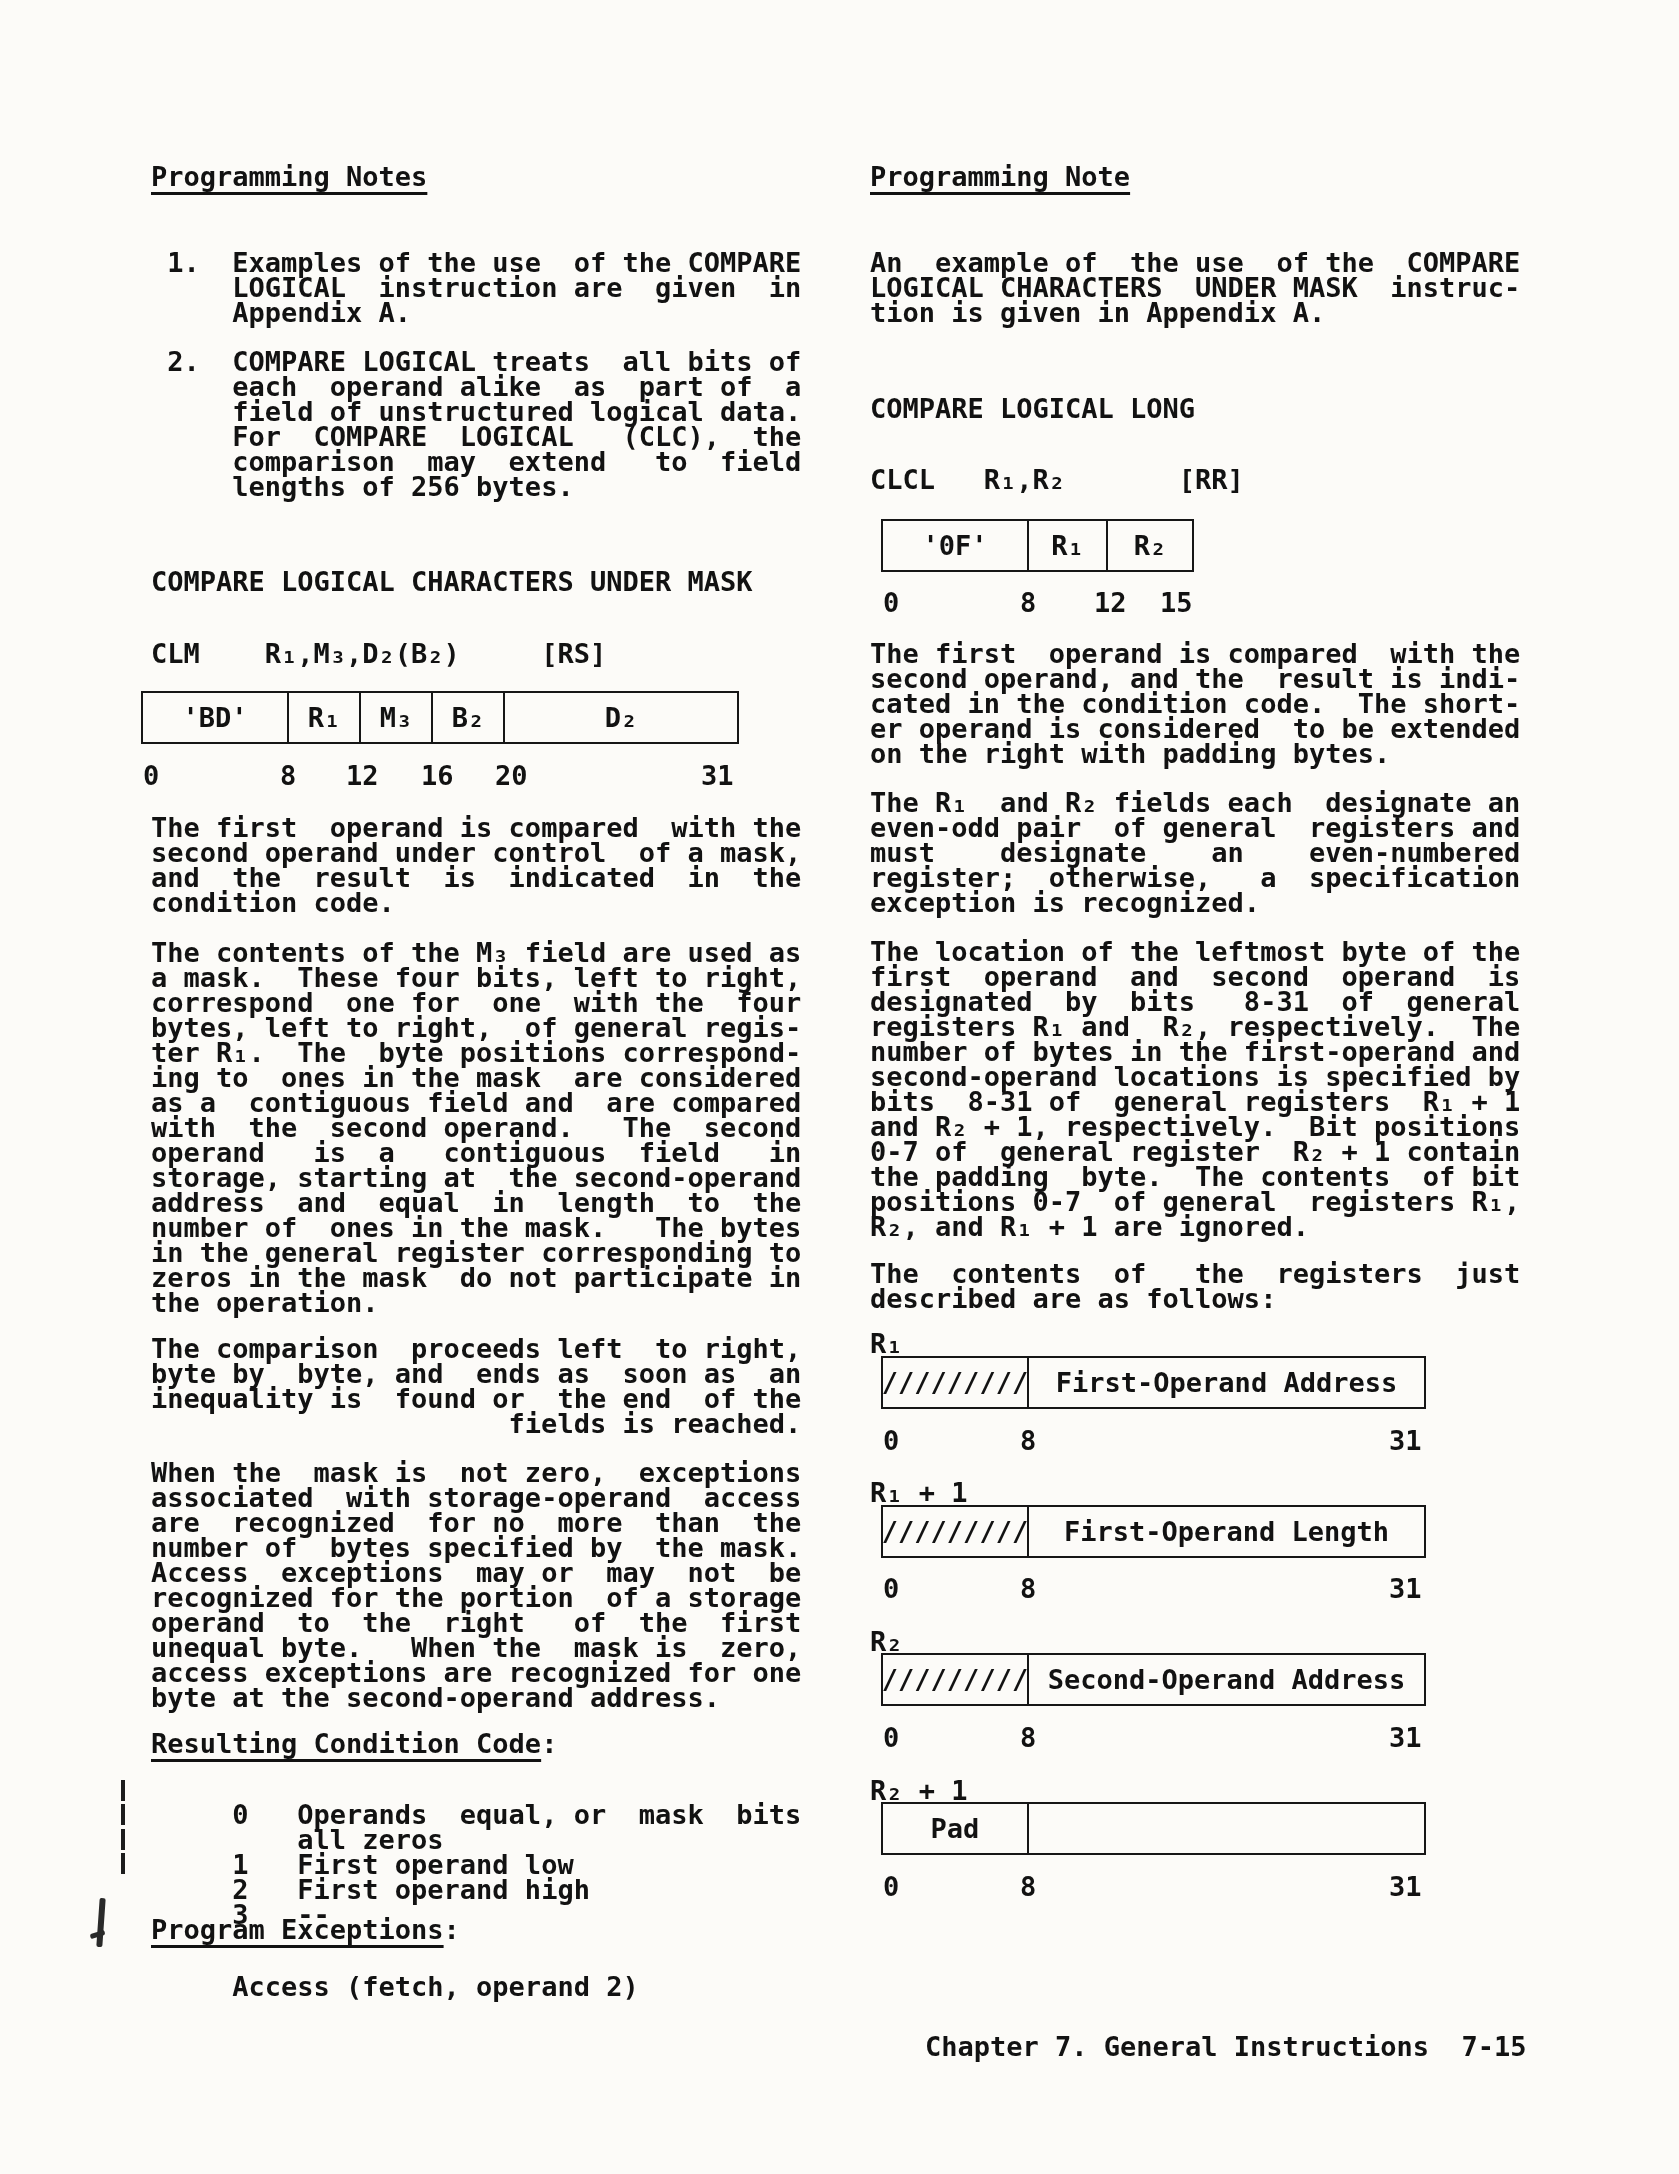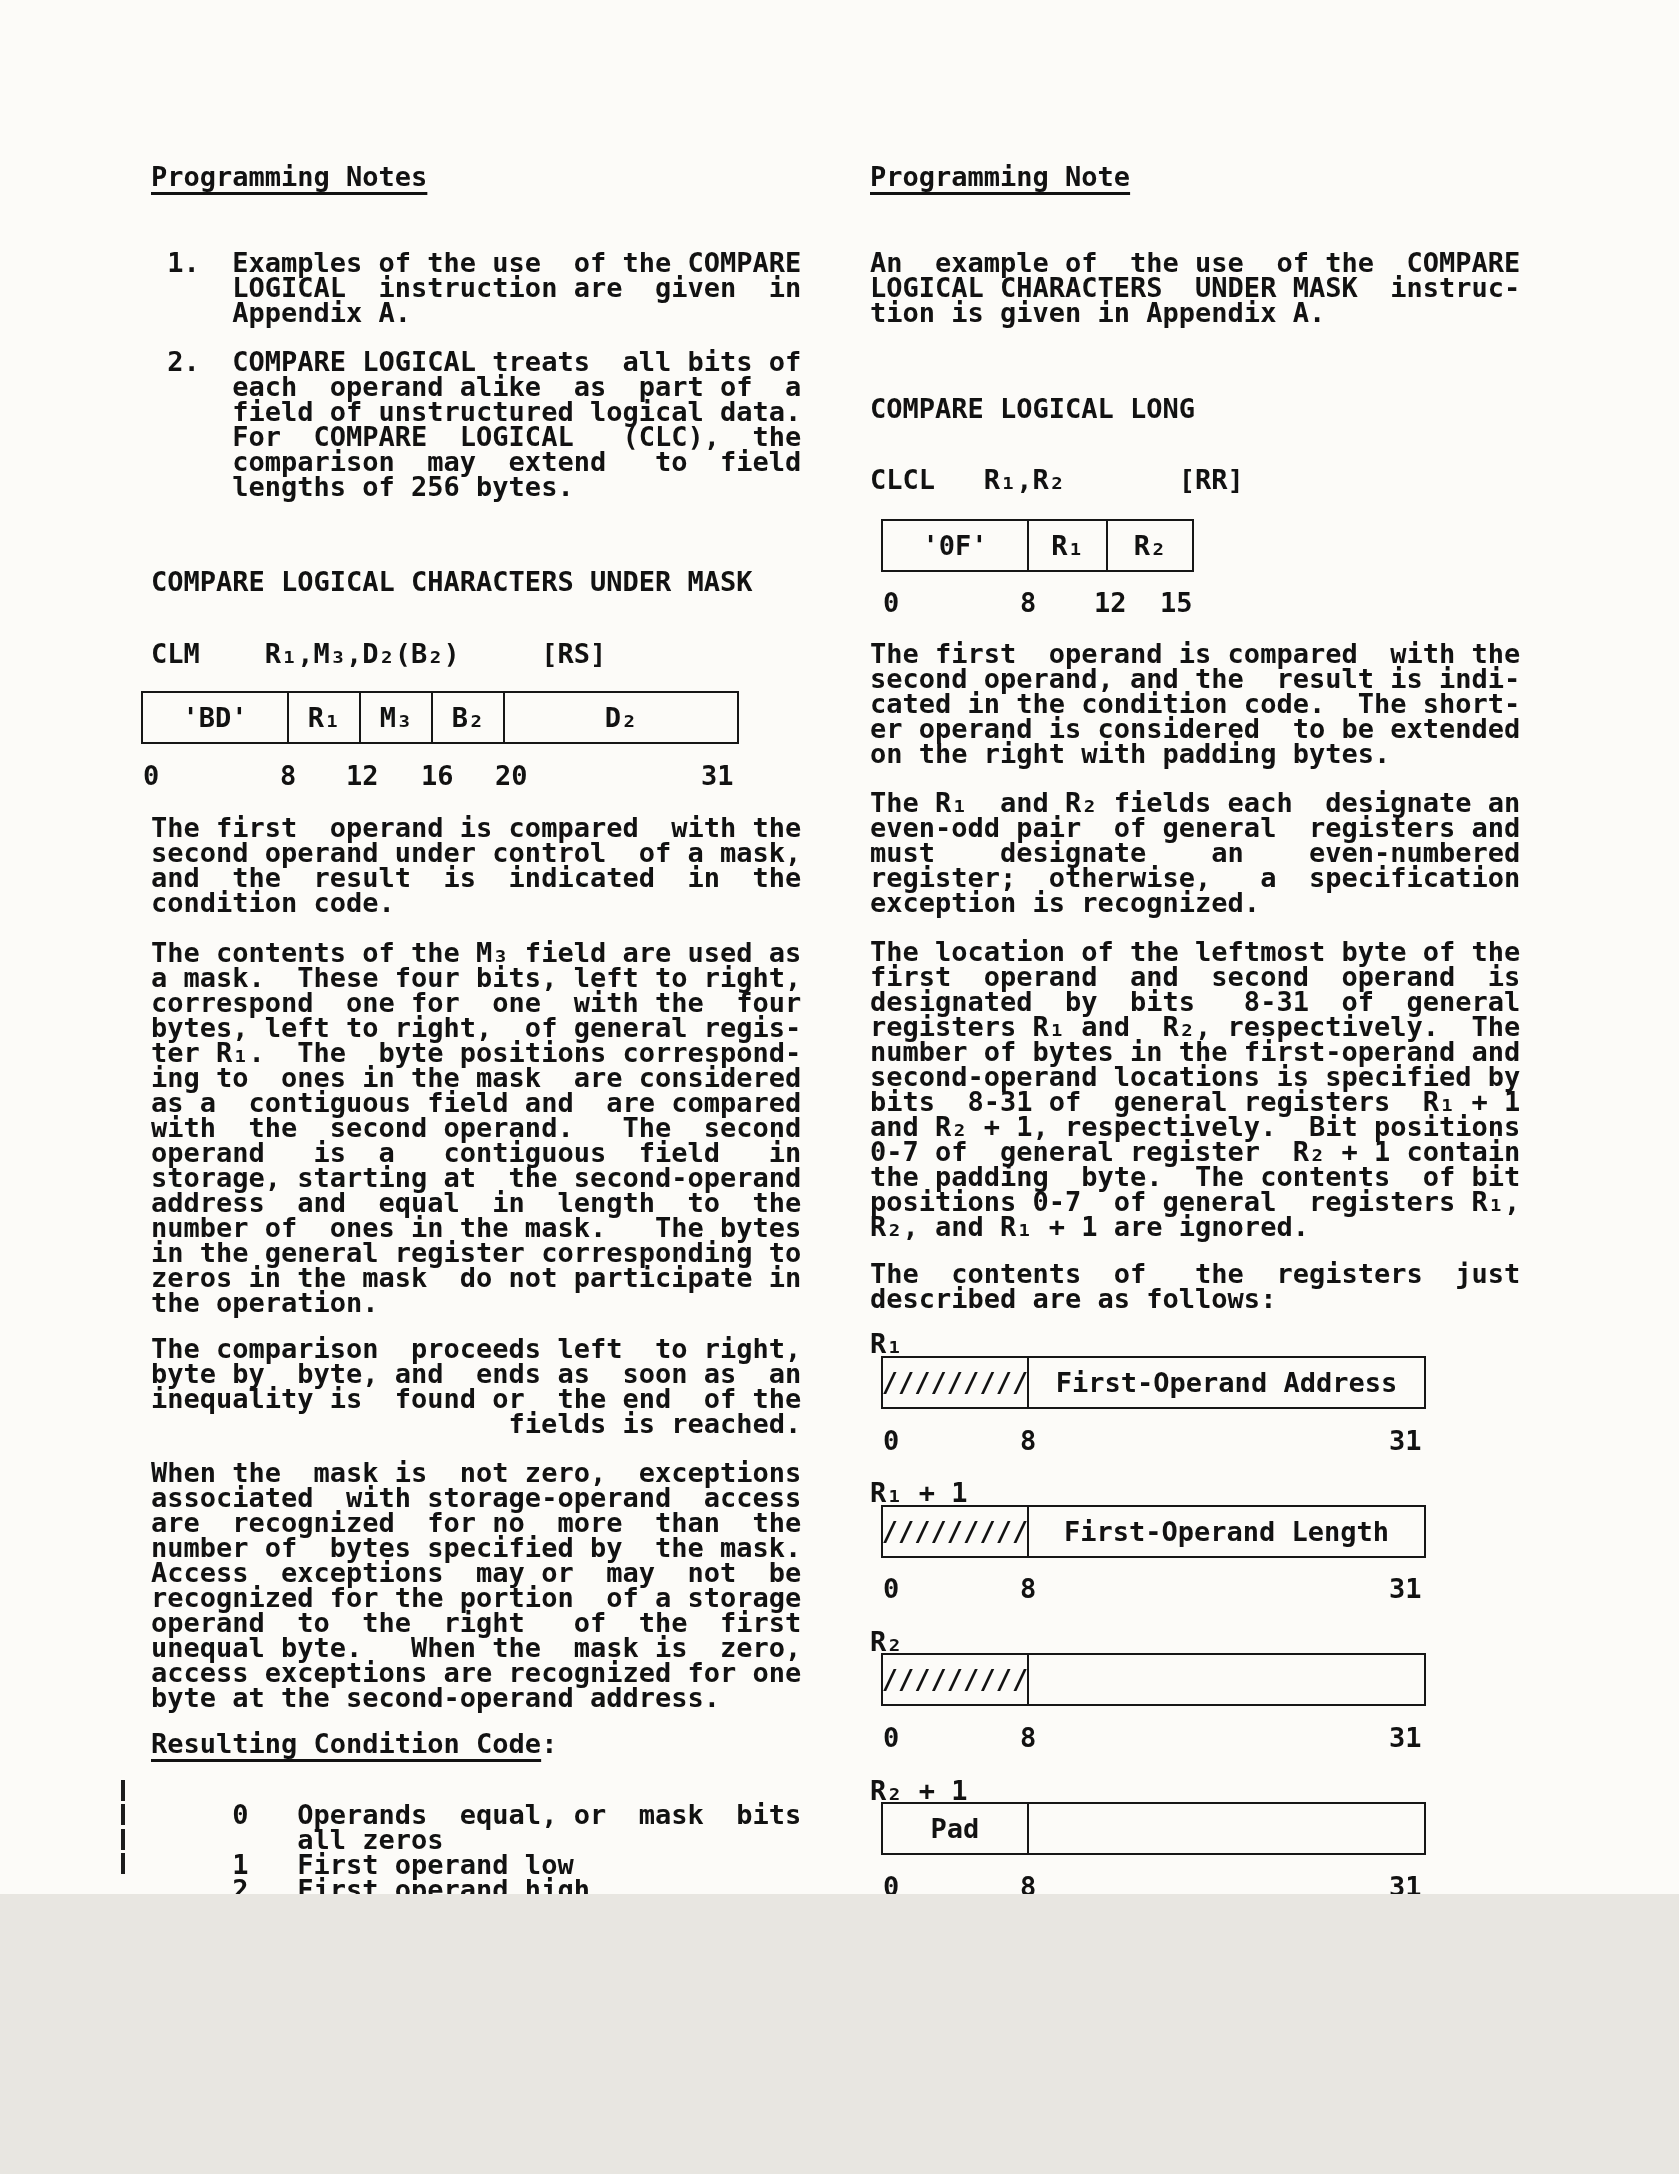--- a/index.html
+++ b/index.html
@@ -1,18 +1,18 @@
 <!DOCTYPE html>
 <html style="font-size:15px"><head>
 <meta charset="utf-8">
 <style>
   html,body{margin:0;padding:0;background:#e8e6e1;}
   .page{
     position:relative;
-    width:1680px;height:1894px;
+    width:1680px;height:2174px;
     background:#fcfbf8;
     overflow:hidden;
     font-family:"DejaVu Sans Mono", monospace;
     color:#121212;
   }
   .t{
     position:absolute;
     white-space:pre;
     font:bold 27px/25px "DejaVu Sans Mono", monospace;
     letter-spacing:0;
@@ -206,20 +206,21 @@
   </div>
   <div class="bits" style="left:881px;top:1576px;width:545px;">
     <span style="left:1.9px;">0</span>
     <span style="left:139px;">8</span>
     <span style="left:508px;">31</span>
   </div>
 
   <div class="t" style="left:870px;top:1629px;">R₂</div>
   <div class="fbox" style="left:881px;top:1653px;width:545px;">
     <div class="cell" style="width:146px;">/////////</div>
+    <div class="cell last">Second-Operand Address</div>
   </div>
   <div class="bits" style="left:881px;top:1725px;width:545px;">
     <span style="left:1.9px;">0</span>
     <span style="left:139px;">8</span>
     <span style="left:508px;">31</span>
   </div>
 
   <div class="t" style="left:870px;top:1778px;text-align:center;">R₂ + 1</div>
   <div class="fbox" style="left:881px;top:1802px;width:545px;">
     <div class="cell" style="width:146px;">Pad</div>

